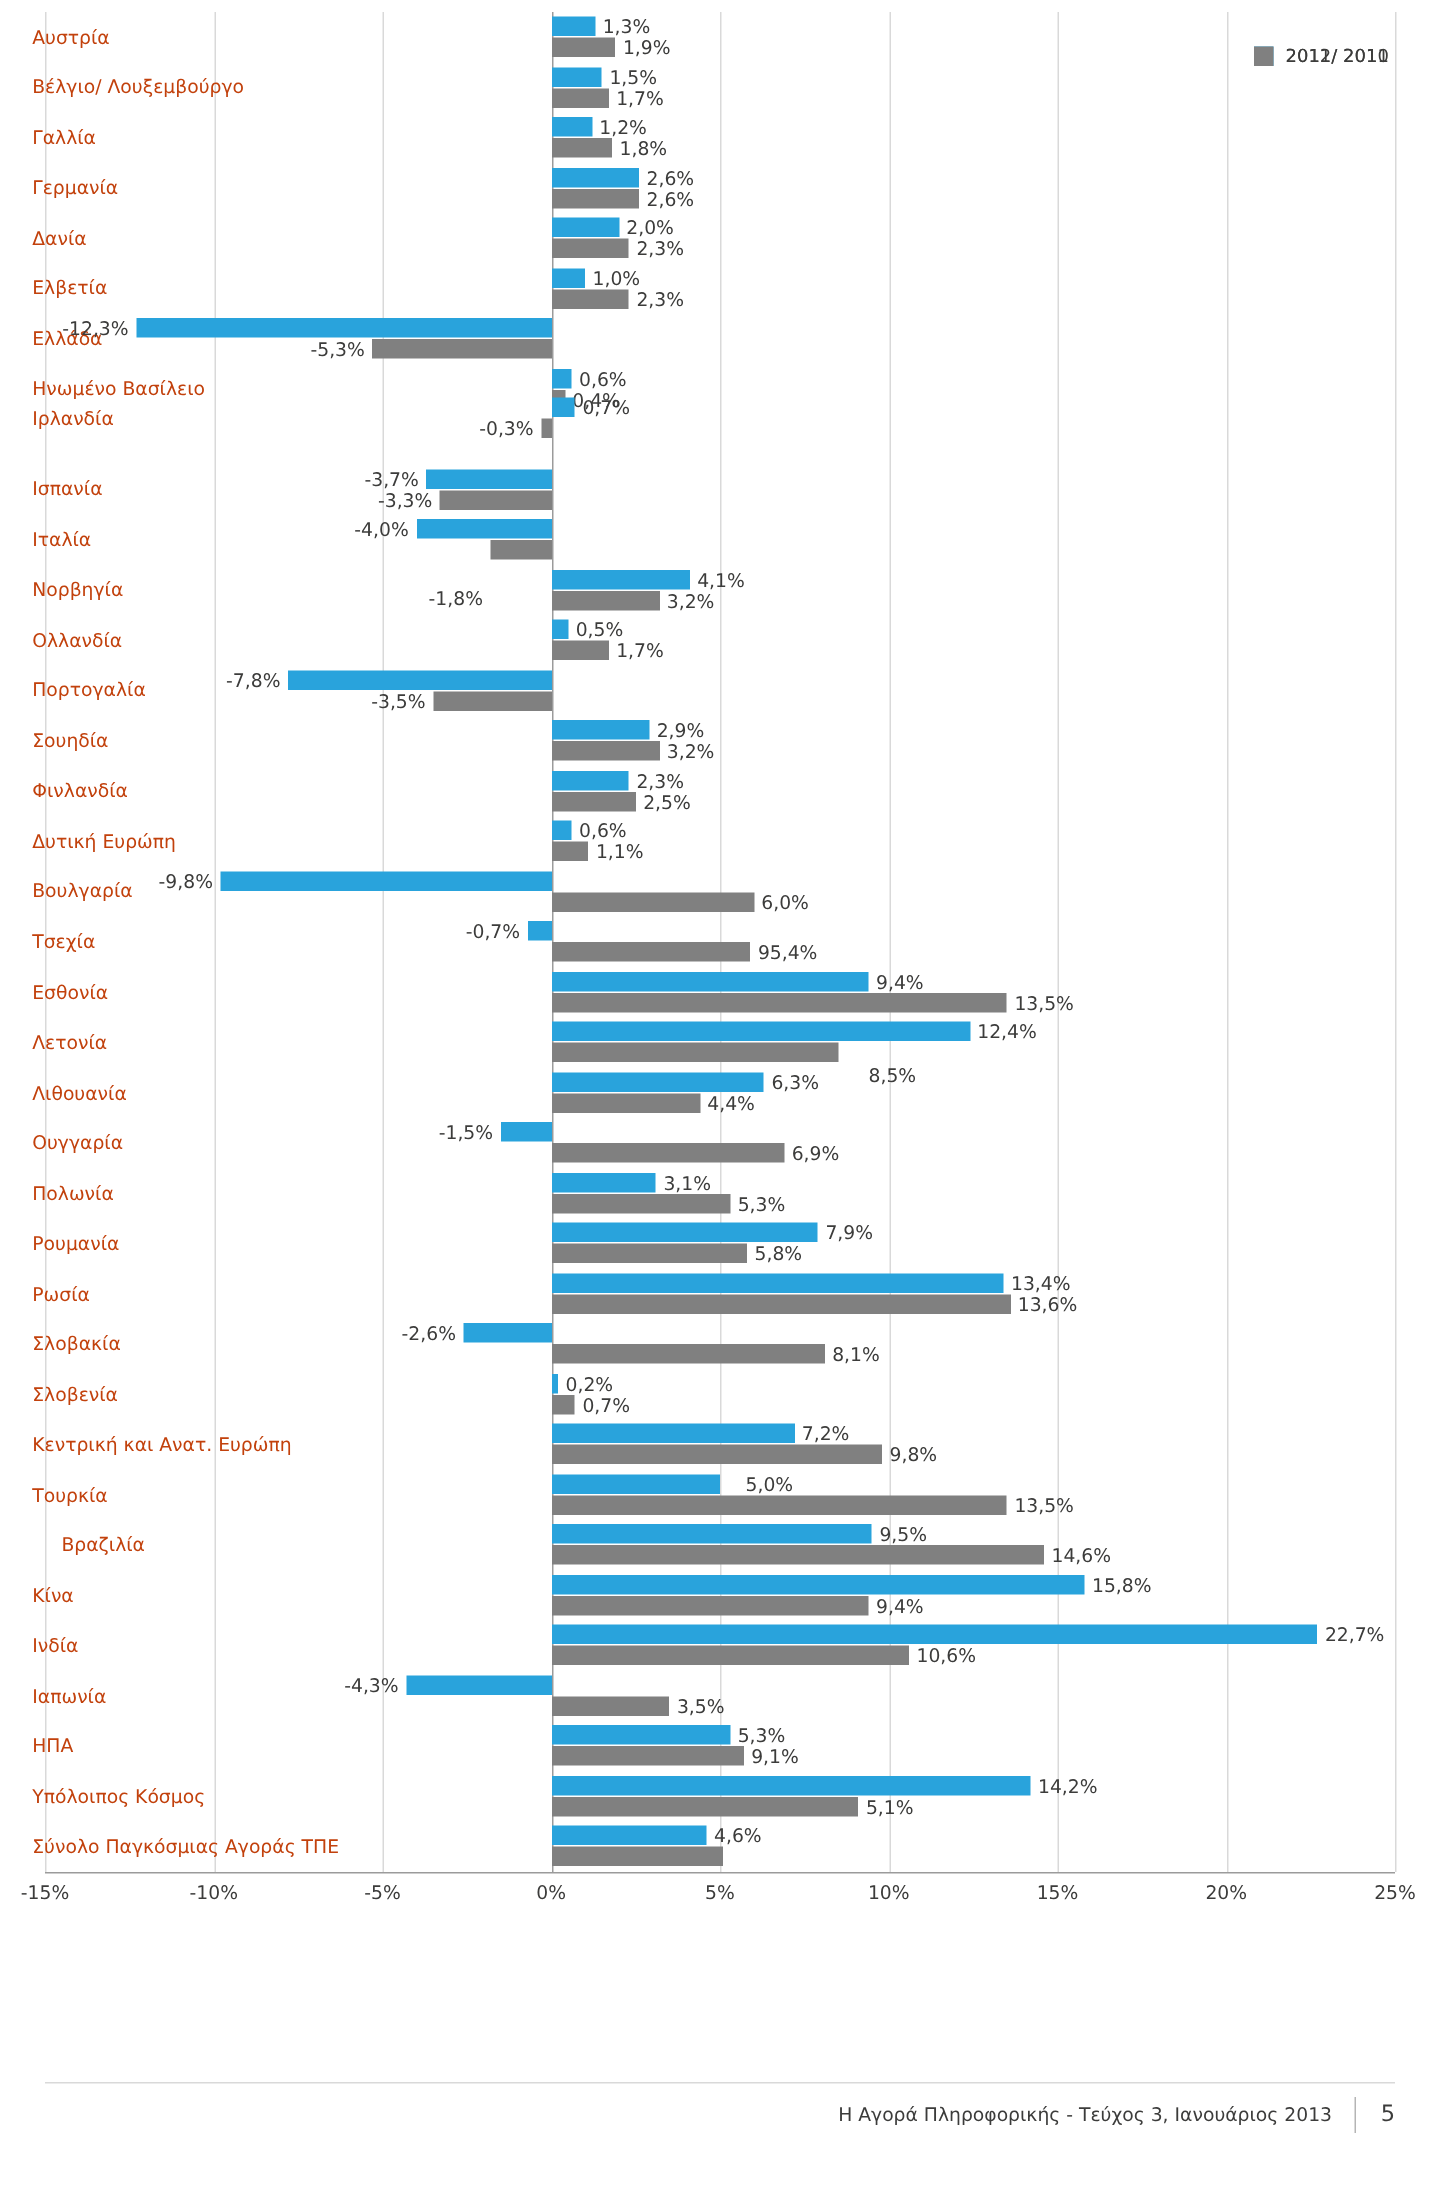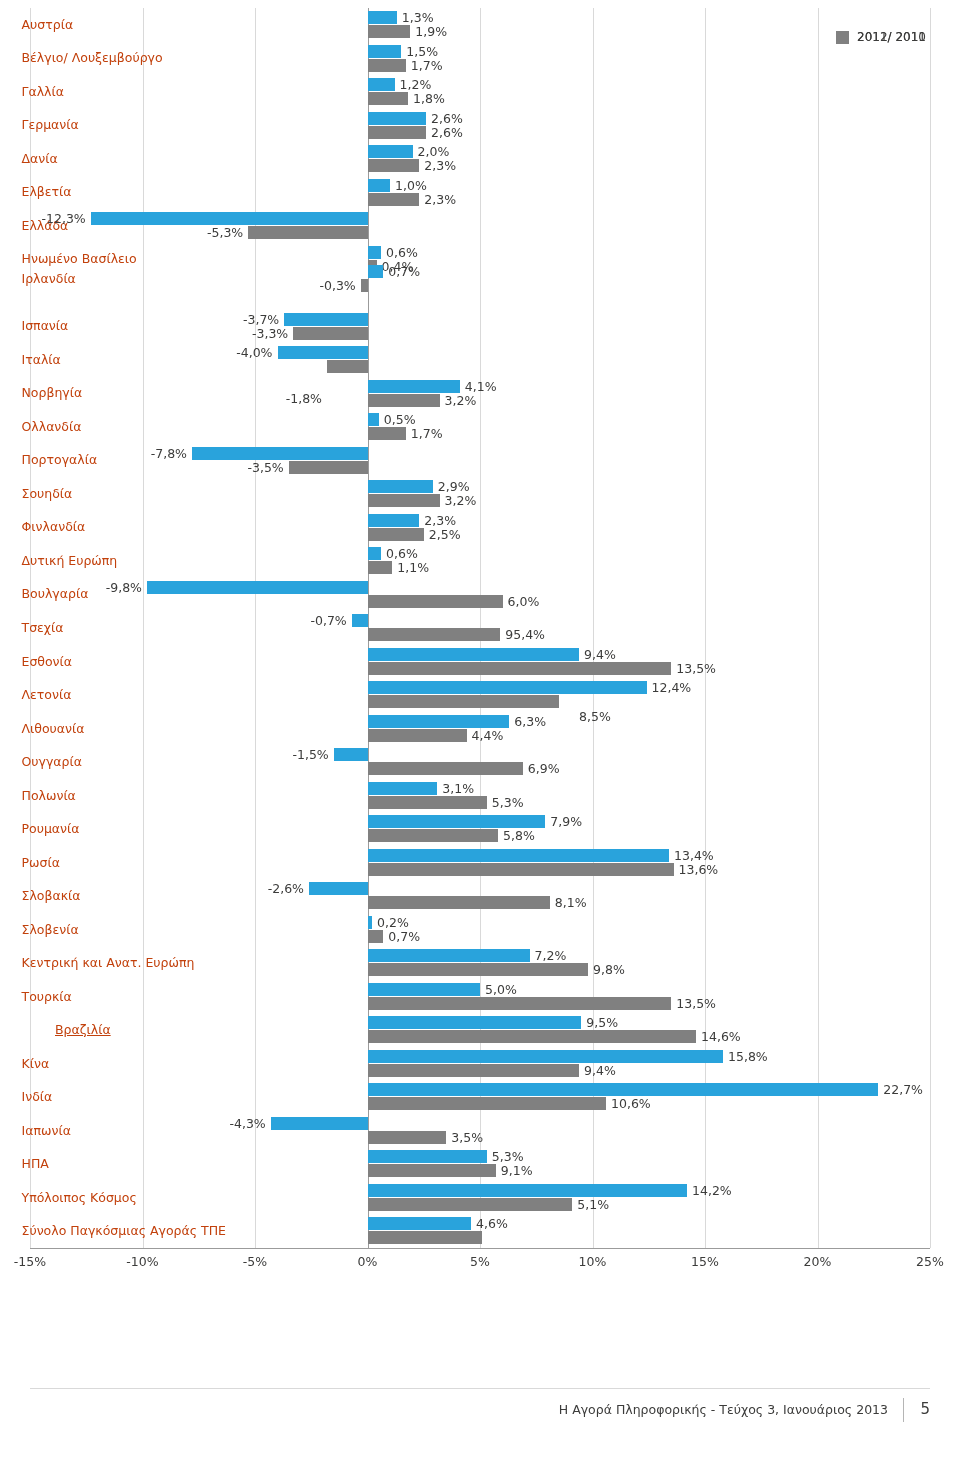--- a/index.html
+++ b/index.html
@@ -277,26 +277,26 @@
         <div class="row" style="top: 940.378px; height: 33.5135px;">
           <div class="label" style="right: 568.5px; top: 7.75676px; width: 340px;">Κεντρική και Ανατ. Ευρώπη</div>
           <div class="bar b1" style="left: 337.5px; width: 162px; top: 1px;"></div>
           <div class="val" style="top: 1px; left: 504.5px;">7,2%</div>
           <div class="bar b2" style="left: 337.5px; width: 220.5px; top: 15px;"></div>
           <div class="val" style="top: 15px; left: 563px;">9,8%</div>
         </div>
         <div class="row" style="top: 973.892px; height: 33.5135px;">
           <div class="label" style="right: 568.5px; top: 7.75676px; width: 340px;">Τουρκία</div>
           <div class="bar b1" style="left: 337.5px; width: 112.5px; top: 1px;"></div>
-          <div class="val" style="top: 1px; left: 455px;">5,0%</div>
+          <div class="val" style="top: 1px; left: 467px;">5,0%</div>
           <div class="bar b2" style="left: 337.5px; width: 303.75px; top: 15px;"></div>
           <div class="val" style="top: 15px; left: 646.25px;">13,5%</div>
         </div>
         <div class="row" style="top: 1007.41px; height: 33.5135px;">
-          <div class="label" style="right: 535px; top: 7.75676px; width: 340px; text-decoration: underline;">Βραζιλία</div>
+          <div class="label" style="right: 549px; top: 7.75676px; width: 340px;">Βραζιλία</div>
           <div class="bar b1" style="left: 337.5px; width: 213.75px; top: 1px;"></div>
           <div class="val" style="top: 1px; left: 556.25px;">9,5%</div>
           <div class="bar b2" style="left: 337.5px; width: 328.5px; top: 15px;"></div>
           <div class="val" style="top: 15px; left: 671px;">14,6%</div>
         </div>
         <div class="row" style="top: 1040.92px; height: 33.5135px;">
           <div class="label" style="right: 568.5px; top: 7.75676px; width: 340px;">Κίνα</div>
           <div class="bar b1" style="left: 337.5px; width: 355.5px; top: 1px;"></div>
           <div class="val" style="top: 1px; left: 698px;">15,8%</div>
           <div class="bar b2" style="left: 337.5px; width: 211.5px; top: 15px;"></div>

